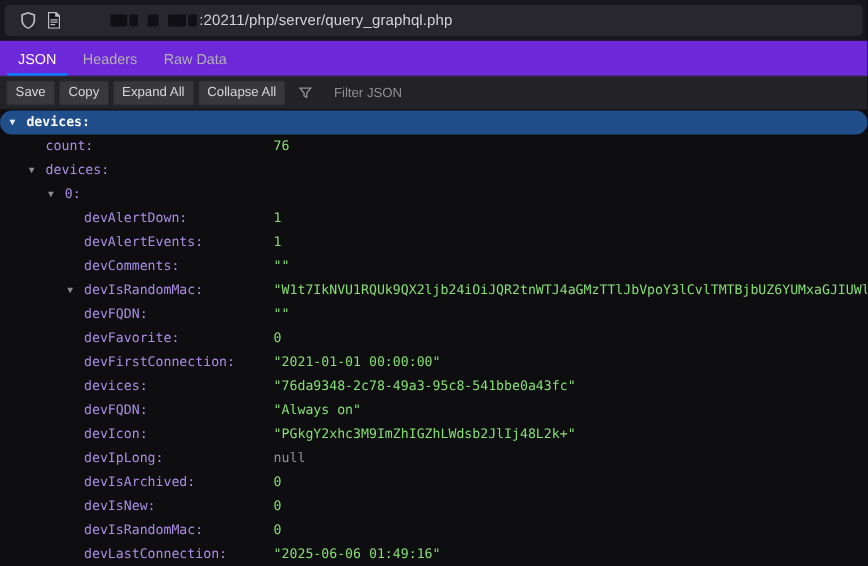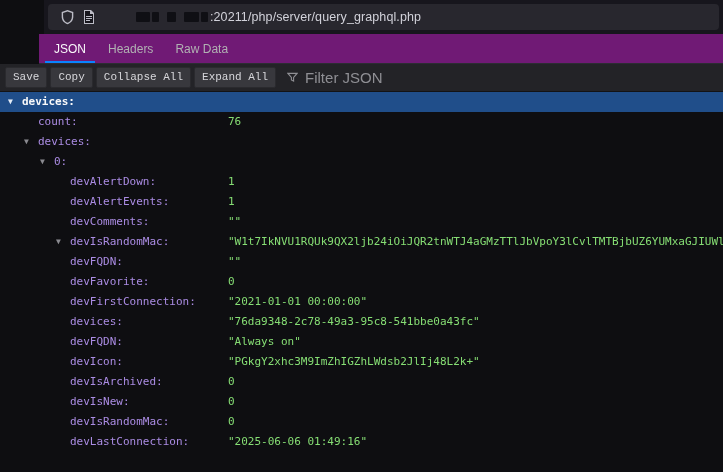--- a/index.html
+++ b/index.html
@@ -8,42 +8,42 @@
     font-family:"Liberation Sans",sans-serif;
   }
   :root{
     --accent-blue:#0a84ff;
     --selection-blue:#204e8a;
     --key-purple:#ab8ce4;
     --value-green:#86de74;
     --null-grey:#939395;
   }
   
-  .browser-bar{height:34px;background:#17161d;display:flex;align-items:center;padding:0 4px;box-sizing:border-box;margin-left:44px;}
+  .browser-bar{height:34px;background:#17161d;display:flex;align-items:center;padding:0 4px;box-sizing:border-box;}
   .url-bar{flex:1;height:26px;background:#28272e;border-radius:4px;display:flex;align-items:center;padding:0 8px;box-sizing:border-box;}
   .icon-btn{display:flex;align-items:center;justify-content:center;width:22px;height:22px;flex:0 0 auto;}
   .redact{display:flex;align-items:center;gap:2px;margin-left:36px;flex:0 0 auto;}
   .redact i{display:inline-block;height:10px;background:#0f0f14;border-radius:1px;}
   .url-text{color:#d2d2da;font-size:12.5px;margin-left:2px;letter-spacing:.1px;white-space:nowrap;}
   
-  .tabs{height:30px;background:#701a75;border-bottom:1px solid #2c2c33;display:flex;align-items:stretch;padding-left:4px;box-sizing:border-box;margin-left:39px;}
+  .tabs{height:30px;background:#6d28d9;border-bottom:1px solid #2c2c33;display:flex;align-items:stretch;padding-left:4px;box-sizing:border-box;}
   .tab{display:flex;align-items:center;padding:0 11px;font-size:12px;color:#b1b1b3;position:relative;cursor:default;}
   .tab.active{color:#f9f9fa;}
   .tab.active::after{content:"";position:absolute;left:2px;right:2px;bottom:0;height:2px;background:var(--accent-blue);}
   
   .toolbar{height:28px;background:#232327;border-bottom:1px solid #131315;display:flex;align-items:center;padding:0 5px;box-sizing:border-box;}
   .tb-btn{background:#38383d;color:#d7d7db;border:1px solid #2a2a2e;border-radius:2px;font-size:11px;
-    font-family:Liberation Mono, monospace;padding:2px 7px;margin-right:3px;line-height:1.3;}
+    font-family:Liberation Sans, sans-serif;padding:2px 7px;margin-right:3px;line-height:1.3;}
   .filter-wrap{display:flex;align-items:center;margin-left:8px;}
-  .filter-input{background:transparent;border:none;outline:none;color:#d7d7db;font-size:15px;width:150px;margin-left:5px;
+  .filter-input{background:transparent;border:none;outline:none;color:#d7d7db;font-size:11px;width:150px;margin-left:16px;
     font-family:"Liberation Sans",sans-serif;}
   .filter-input::placeholder{color:#8f8f94;}
   
   .json-panel{background:#0e0e11;font-family:"DejaVu Sans Mono","Liberation Mono",monospace;font-size:11px;}
-  .trow{position:relative;height:20px;line-height:20px;white-space:nowrap;overflow:hidden;}
+  .trow{position:relative;height:20px;line-height:20px;white-space:nowrap;overflow:hidden;border-radius:10px;}
   .trow.selected{background:var(--selection-blue);}
   .indent{display:inline-block;height:1px;vertical-align:middle;}
   .twisty{display:inline-block;width:14px;color:#8a8a90;font-size:8px;vertical-align:1px;}
   .trow.selected .twisty{color:#e4ecf7;}
   .tkey{color:var(--key-purple);}
   .trow.selected .tkey{color:#f9f9fa;font-weight:bold;}
   .tval{position:absolute;left:228px;top:0;}
   .tval.number,.tval.string{color:var(--value-green);}
   .tval.null{color:var(--null-grey);}
 </style>
@@ -77,22 +77,22 @@
 
 <div class="tabs" id="tabs">
     <div class="tab active">JSON</div>
     <div class="tab">Headers</div>
     <div class="tab">Raw Data</div>
   </div>
 
 <div class="toolbar">
   <button class="tb-btn">Save</button>
   <button class="tb-btn">Copy</button>
+  <button class="tb-btn">Expand All</button>
   <button class="tb-btn">Collapse All</button>
-  <button class="tb-btn">Expand All</button>
   <span class="filter-wrap">
     <span style="display:flex;">
       <svg width="11" height="11" viewBox="0 0 12 12">
           <path fill="none" stroke="#8f8f94" stroke-width="1.2" d="M1 1.5h10L7.2 6v4L4.8 8.6V6z"></path>
         </svg>
     </span>
     <input class="filter-input" placeholder="Filter JSON" style="">
   </span>
 </div>
 
@@ -104,17 +104,18 @@
     <div class="trow"><span class="indent" style="width: 56px;"></span><span class="twisty"></span><span class="tkey">devAlertDown:</span><span class="tval number">1</span></div>
     <div class="trow"><span class="indent" style="width: 56px;"></span><span class="twisty"></span><span class="tkey">devAlertEvents:</span><span class="tval number">1</span></div>
     <div class="trow"><span class="indent" style="width: 56px;"></span><span class="twisty"></span><span class="tkey">devComments:</span><span class="tval string">""</span></div>
     <div class="trow"><span class="indent" style="width: 56px;"></span><span class="twisty">▼</span><span class="tkey">devIsRandomMac:</span><span class="tval string">"W1t7IkNVU1RQUk9QX2ljb24iOiJQR2tnWTJ4aGMzTTlJbVpoY3lCvlTMTBjbUZ6YUMxaGJIUWlQand2</span></div>
     <div class="trow"><span class="indent" style="width: 56px;"></span><span class="twisty"></span><span class="tkey">devFQDN:</span><span class="tval string">""</span></div>
     <div class="trow"><span class="indent" style="width: 56px;"></span><span class="twisty"></span><span class="tkey">devFavorite:</span><span class="tval number">0</span></div>
     <div class="trow"><span class="indent" style="width: 56px;"></span><span class="twisty"></span><span class="tkey">devFirstConnection:</span><span class="tval string">"2021-01-01 00:00:00"</span></div>
     <div class="trow"><span class="indent" style="width: 56px;"></span><span class="twisty"></span><span class="tkey">devices:</span><span class="tval string">"76da9348-2c78-49a3-95c8-541bbe0a43fc"</span></div>
     <div class="trow"><span class="indent" style="width: 56px;"></span><span class="twisty"></span><span class="tkey">devFQDN:</span><span class="tval string">"Always on"</span></div>
     <div class="trow"><span class="indent" style="width: 56px;"></span><span class="twisty"></span><span class="tkey">devIcon:</span><span class="tval string">"PGkgY2xhc3M9ImZhIGZhLWdsb2JlIj48L2k+"</span></div>
+    <div class="trow"><span class="indent" style="width: 56px;"></span><span class="twisty"></span><span class="tkey">devIpLong:</span><span class="tval null">null</span></div>
     <div class="trow"><span class="indent" style="width: 56px;"></span><span class="twisty"></span><span class="tkey">devIsArchived:</span><span class="tval number">0</span></div>
     <div class="trow"><span class="indent" style="width: 56px;"></span><span class="twisty"></span><span class="tkey">devIsNew:</span><span class="tval number">0</span></div>
     <div class="trow"><span class="indent" style="width: 56px;"></span><span class="twisty"></span><span class="tkey">devIsRandomMac:</span><span class="tval number">0</span></div>
     <div class="trow"><span class="indent" style="width: 56px;"></span><span class="twisty"></span><span class="tkey">devLastConnection:</span><span class="tval string">"2025-06-06 01:49:16"</span></div>
   </div>
 
 </body></html>

